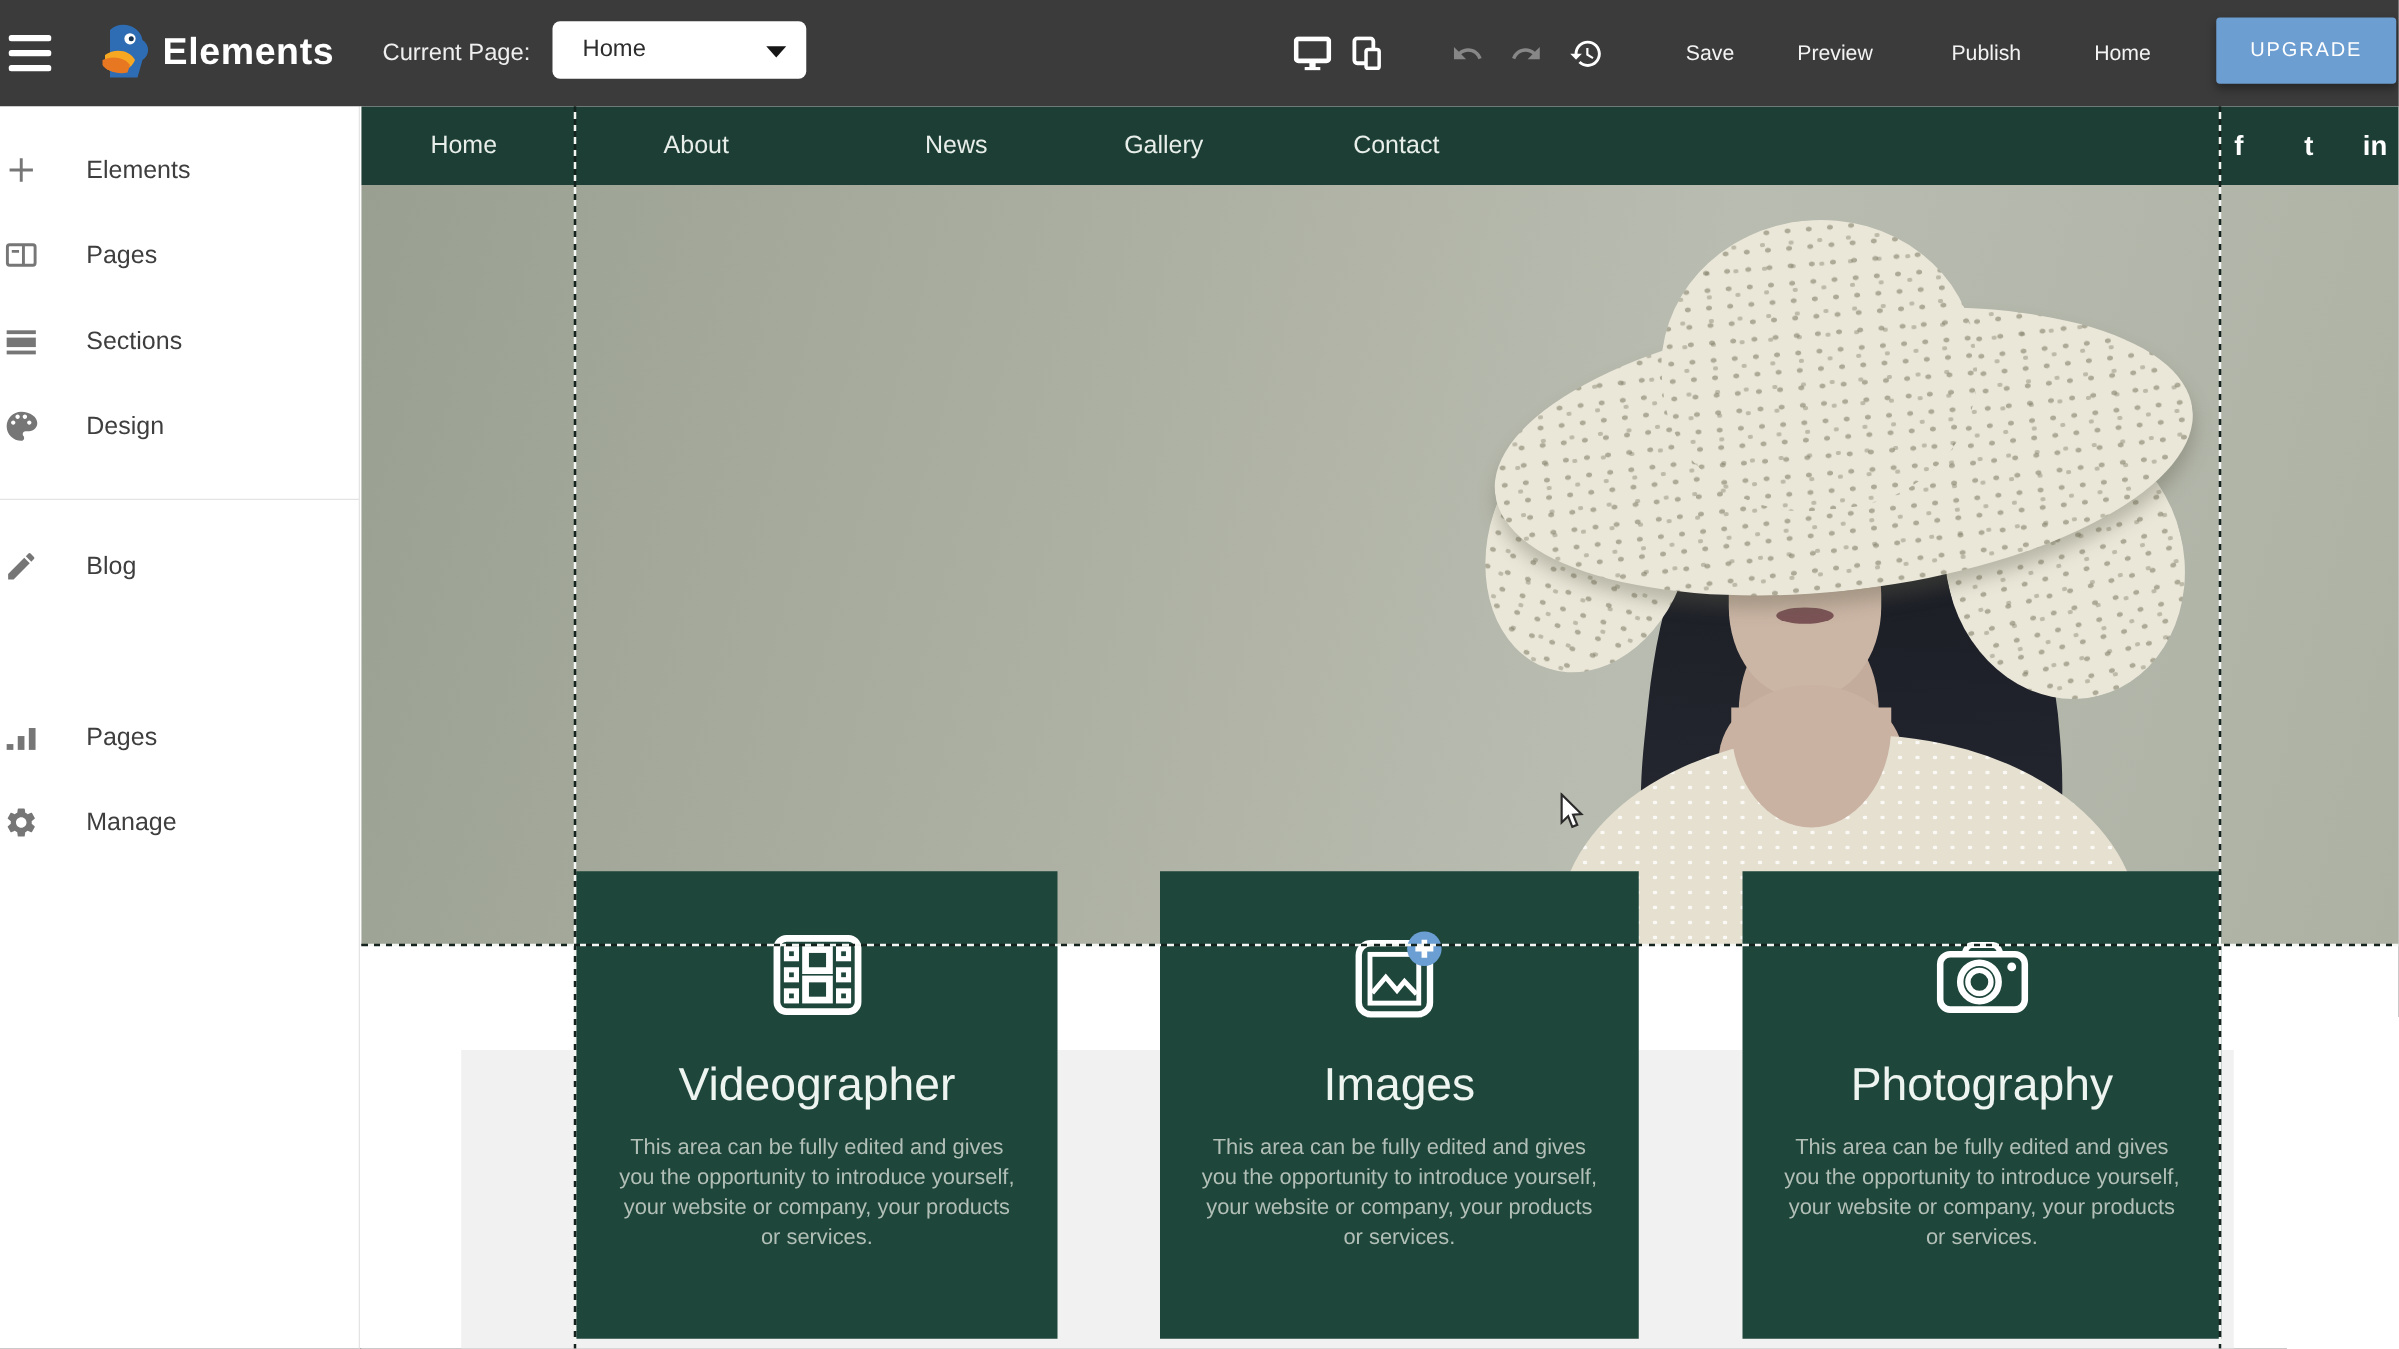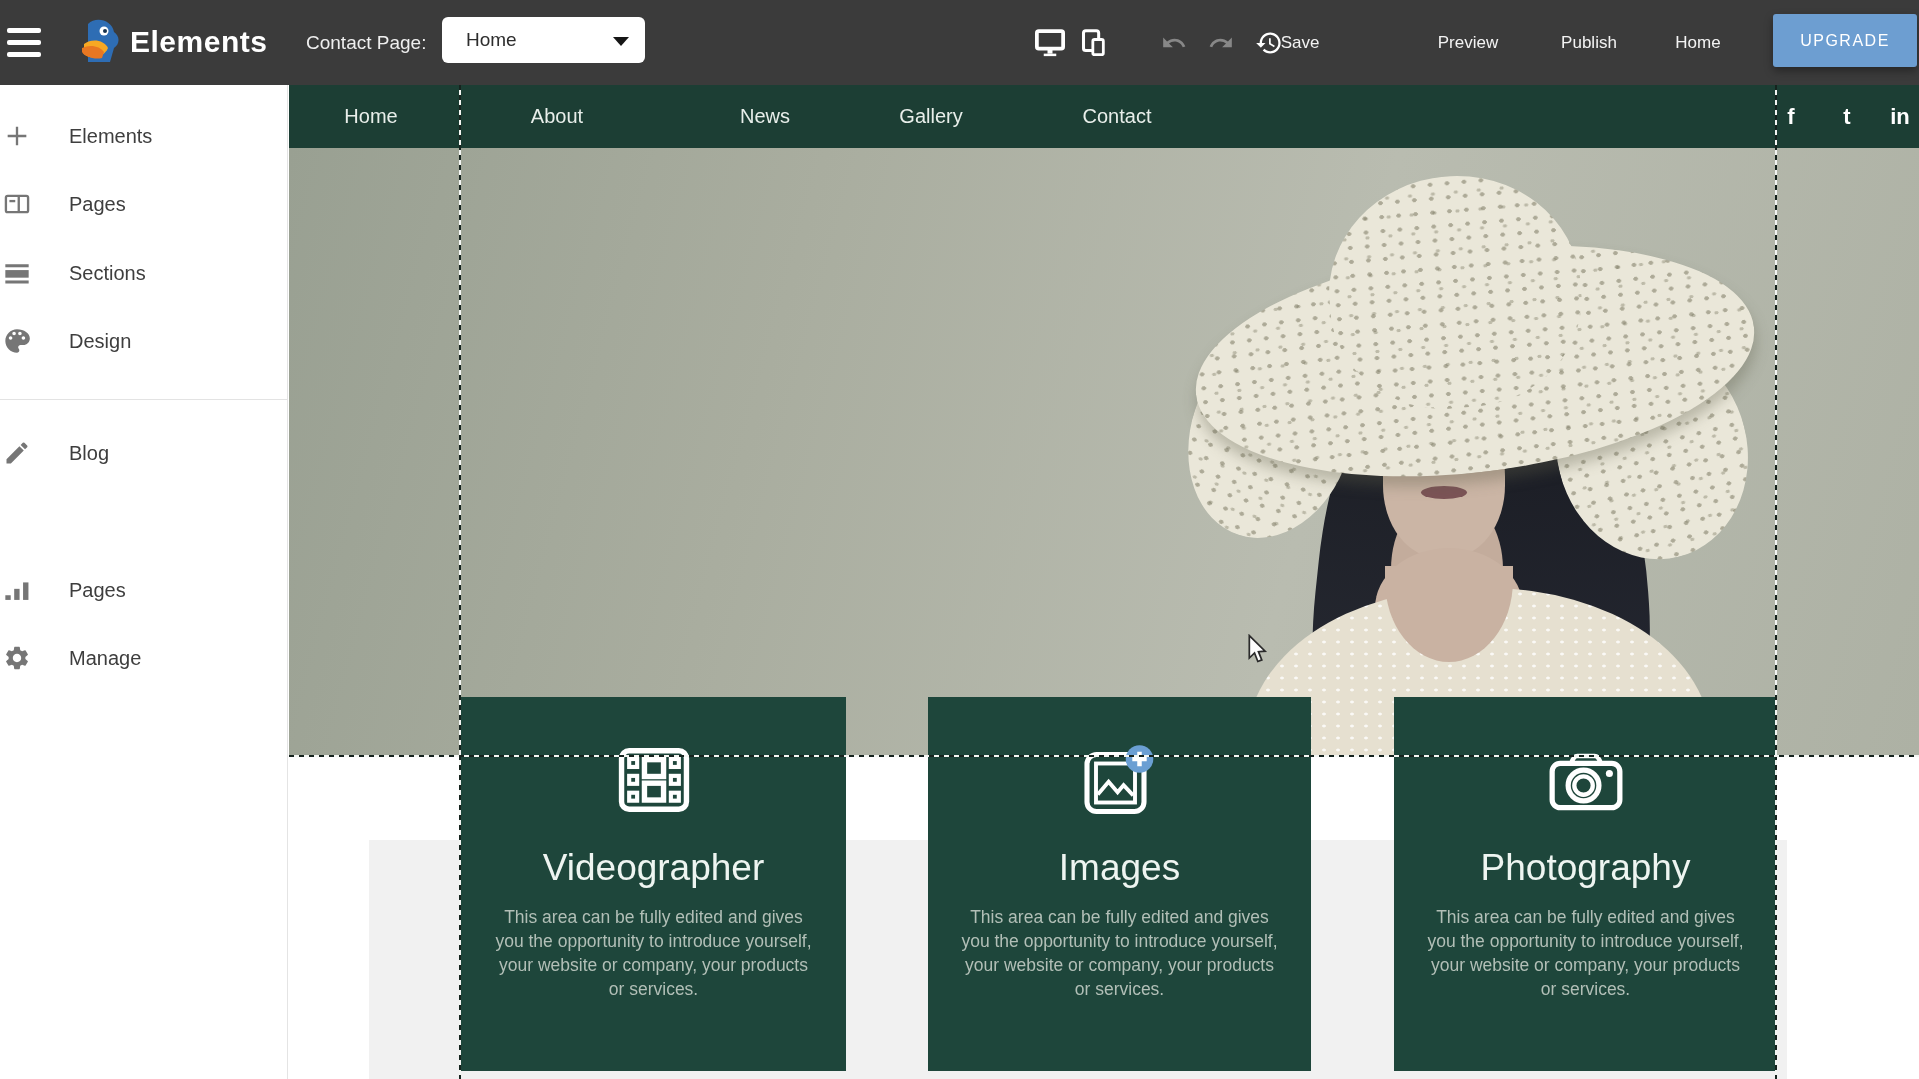--- a/index.html
+++ b/index.html
@@ -91,21 +91,21 @@
       <svg viewBox="0 0 50 48">
         <path d="M14 6 C22 -2 38 2 40 14 C46 18 46 26 40 30 L36 44 L14 44 Z" fill="#2e6db4"></path>
         <path d="M10 26 C18 20 30 22 34 30 C30 40 16 42 10 36 Z" fill="#f7a823"></path>
         <path d="M8 30 C16 26 26 28 30 34 L28 40 C20 42 10 38 8 34 Z" fill="#e87722"></path>
         <circle cx="30" cy="13" r="4.5" fill="#fff"></circle>
           <circle cx="31" cy="13" r="2" fill="#16324f"></circle>
       </svg>
       <span class="word">Elements</span>
     </div>
 
-    <span class="cur-label">Contact Page:</span>
+    <span class="cur-label">Current Page:</span>
 
     <div class="page-dd">
       <span class="val">Home</span>
       <span class="caret"></span>
     </div>
 
     <div class="tb-ic" style="left:1050px">
       <svg width="30" height="28" viewBox="0 0 24 22">
           <rect x="1.5" y="1.5" width="21" height="14" rx="1.5" fill="none" stroke="#fff" stroke-width="3"></rect>
           <rect x="10" y="16" width="4" height="3.5" fill="#fff"></rect>
@@ -127,21 +127,21 @@
       <svg width="26" height="26" viewBox="0 0 24 24" fill="#878787">
           <path d="M18.4 10.6C16.55 8.99 14.15 8 11.5 8c-4.65 0-8.58 3.03-9.96 7.22L3.9 16c1.05-3.19 4.05-5.5 7.6-5.5 1.95 0 3.73.72 5.12 1.88L13 16h9V7l-3.6 3.6z"></path>
         </svg>
     </div>
     <div class="tb-ic" style="left:1269px">
       <svg width="28" height="28" viewBox="0 0 24 24" fill="#fff">
           <path d="M13 3c-4.97 0-9 4.03-9 9H1l3.89 3.89.07.14L9 12H6c0-3.87 3.13-7 7-7s7 3.13 7 7-3.13 7-7 7c-1.93 0-3.68-.79-4.94-2.06l-1.42 1.42C8.27 19.99 10.51 21 13 21c4.97 0 9-4.03 9-9s-4.03-9-9-9zm-1 5v5l4.28 2.54.72-1.21-3.5-2.08V8H12z"></path>
         </svg>
     </div>
 
-    <div class="tb-btn" style="left:1300px">Save</div>
+    <div class="tb-btn" style="left:1368px">Save</div>
     <div class="tb-btn" style="left:1468px">Preview</div>
     <div class="tb-btn" style="left:1589px">Publish</div>
     <div class="tb-btn" style="left:1698px">Home</div>
     <button class="upgrade">UPGRADE</button>
   </div>
 
   <div class="sidebar">
 
     <div class="side-item" style="top:51px">
       <span class="ic">

